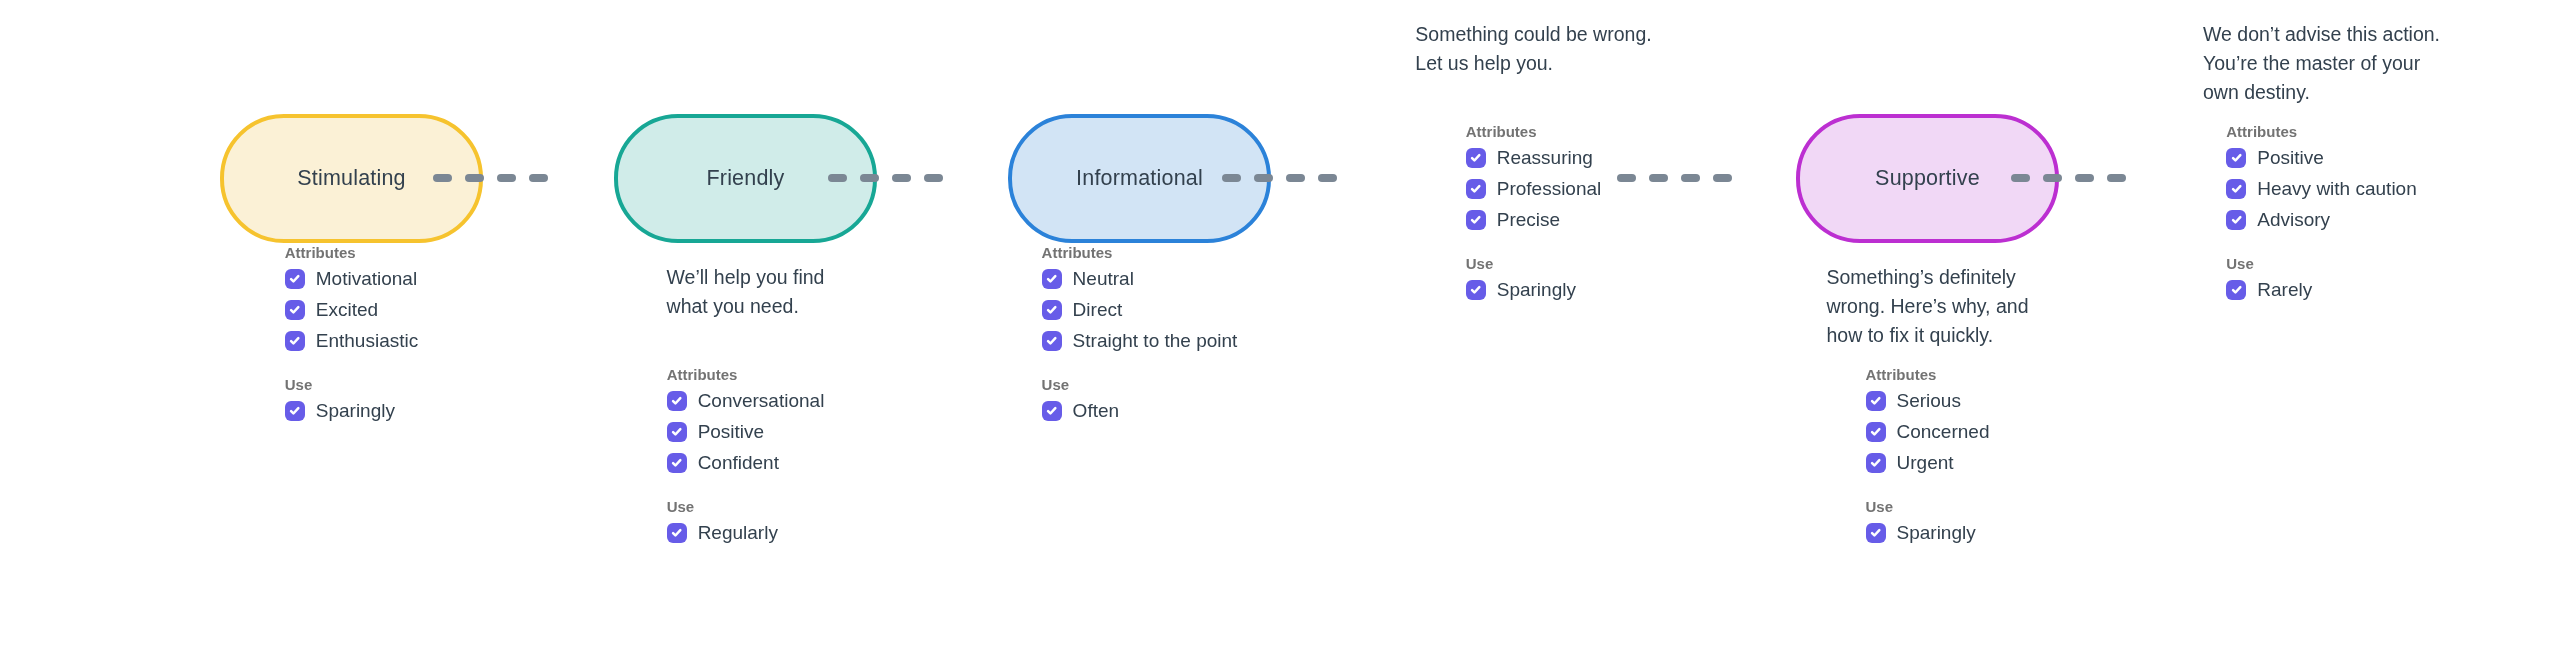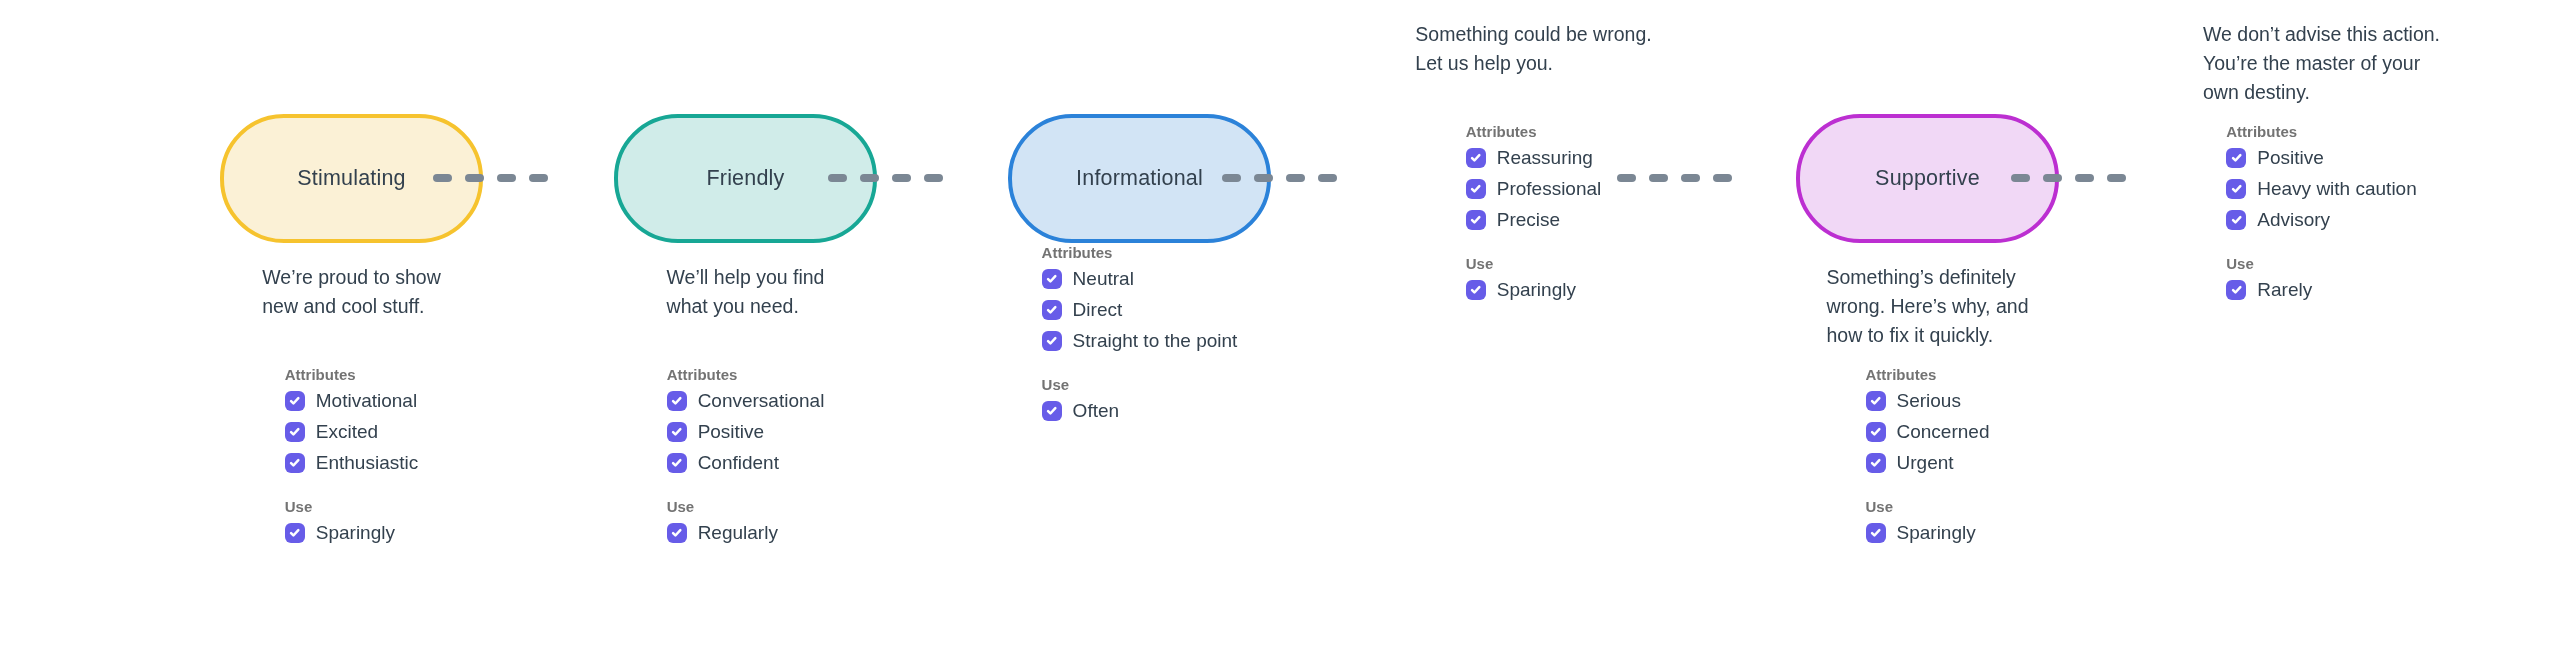--- a/index.html
+++ b/index.html
@@ -87,22 +87,20 @@
         <span class="dash"></span>
     </div>
   </div>
 
   <div class="columns">
 
     <div class="column" style="--pill-border: #F6C32E; --pill-fill: #FBF1D6;">
       <div class="pill">
         <span class="pill-label">Stimulating</span>
       </div>
-      <div class="description">We’re proud to show
-new and cool stuff.</div>
       <div class="details">
         <div class="section-header">Attributes</div>
         <div class="check-row">
           <span class="checkbox">
               <svg viewBox="0 0 24 24">
                 <path d="M5.5 12.8l4.2 4.2 8.8-9.6"></path>
               </svg>
             </span>
           <span class="check-label">Motivational</span>
         </div>

